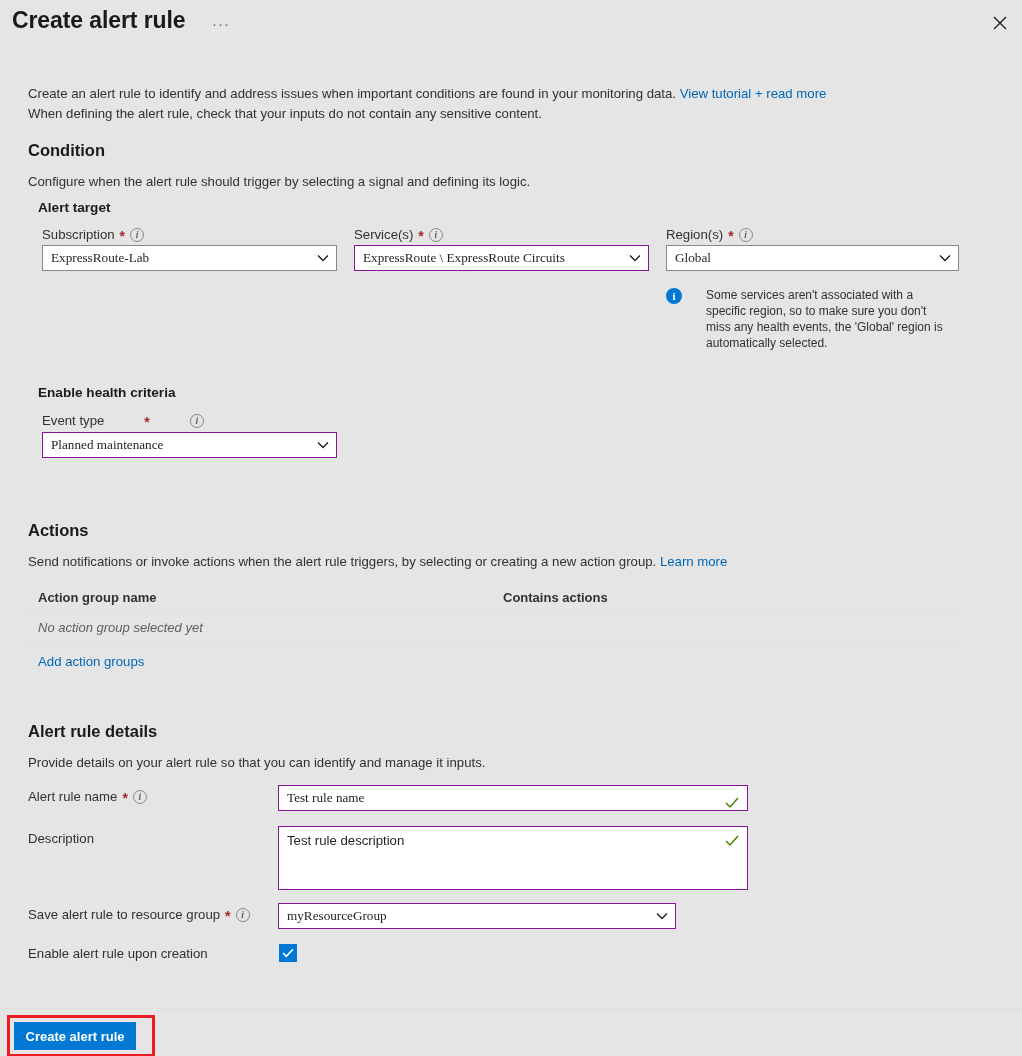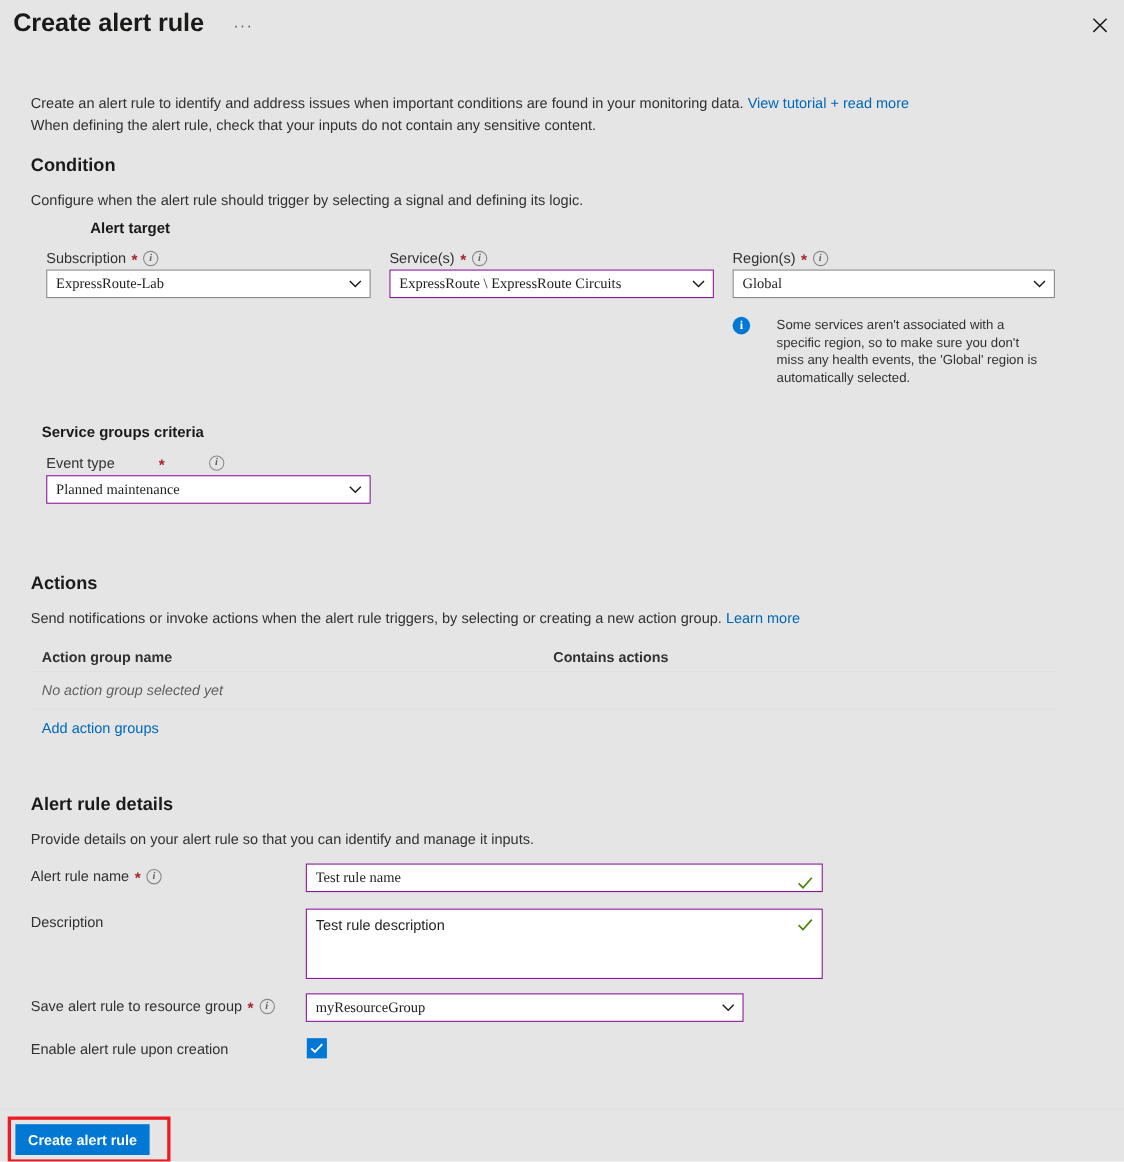--- a/index.html
+++ b/index.html
@@ -157,21 +157,21 @@
   </div>
 
   <div class="intro">
     <span>Create an alert rule to identify and address issues when important conditions are found in your monitoring data. </span><a class="link">View tutorial + read more</a>
     <span class="l2">When defining the alert rule, check that your inputs do not contain any sensitive content.</span>
   </div>
 
   <div class="section-h" style="left:28px; top:141px;">Condition</div>
   <div class="section-sub" style="left:28px; top:173px;">Configure when the alert rule should trigger by selecting a signal and defining its logic.</div>
 
-  <div class="group-h" style="left:38px; top:200px;margin-left:44px;">Alert target</div>
+  <div class="group-h" style="left:38px; top:200px;">Alert target</div>
 
   <div class="flabel" style="left:42px; top:227px;">
     <span>Subscription</span>
     <span class="req">*</span>
     <span class="info-i">i</span>
   </div>
   <div class="ddl" style="left:42px; top:245px; width:295px;">
     <span>ExpressRoute-Lab</span>
     <span class="chev">
       <svg width="12" height="8" viewBox="0 0 12 8">
@@ -206,21 +206,21 @@
           <path d="M1 1.5 L6 6.5 L11 1.5" stroke="#1b1a19" stroke-width="1.3" fill="none"></path>
         </svg>
     </span>
   </div>
 
   <div class="region-note" style="left:666px; top:287px; width:285px;">
     <span class="ico">i</span>
     <span class="body">Some services aren't associated with a specific region, so to make sure you don't miss any health events, the 'Global' region is automatically selected.</span>
   </div>
 
-  <div class="group-h" style="left:38px; top:385px;">Service groups criteria</div>
+  <div class="group-h" style="left:38px; top:385px;">Enable health criteria</div>
   <div class="flabel" style="left:42px; top:413px;gap:40px;">
     <span>Event type</span>
     <span class="req">*</span>
     <span class="info-i">i</span>
   </div>
   <div class="ddl valid" style="left:42px; top:432px; width:295px;">
     <span>Planned maintenance</span>
     <span class="chev">
       <svg width="12" height="8" viewBox="0 0 12 8">
           <path d="M1 1.5 L6 6.5 L11 1.5" stroke="#1b1a19" stroke-width="1.3" fill="none"></path>

